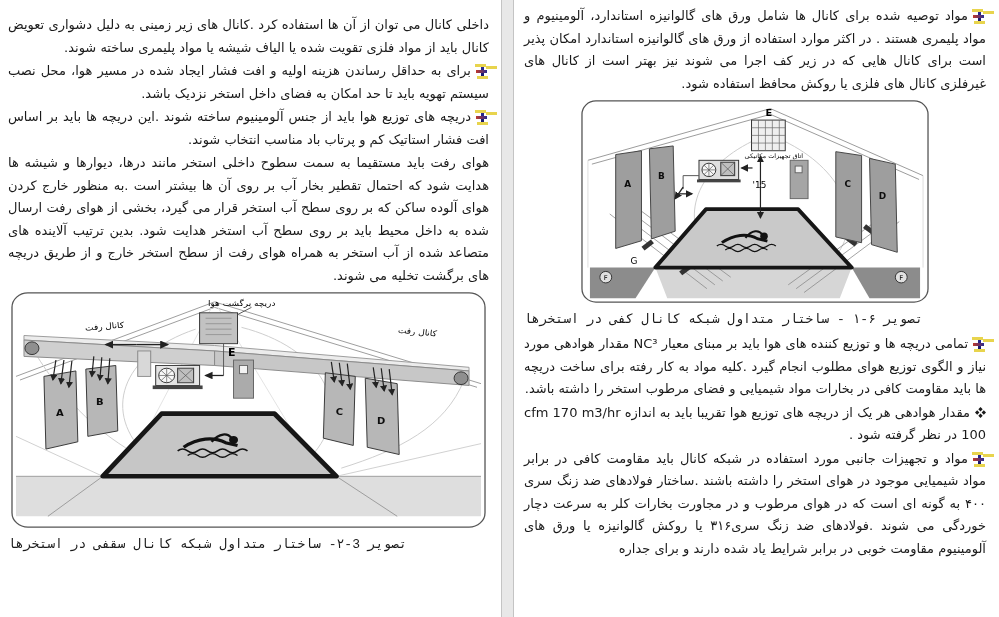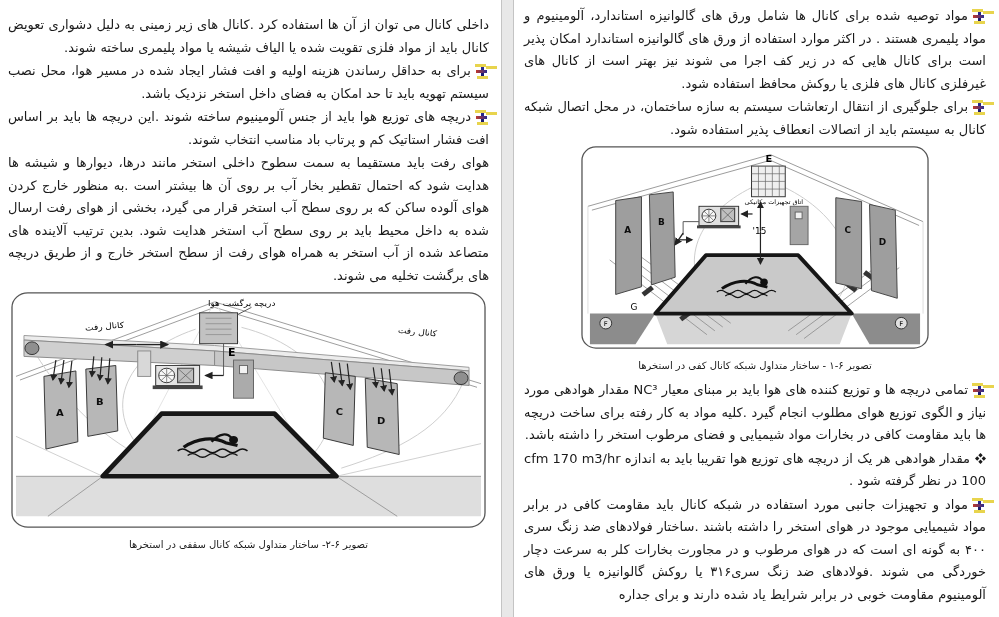--- a/index.html
+++ b/index.html
@@ -35,36 +35,33 @@
     background:linear-gradient(#3333a0,#141466);
   }
   .star-bullet::after{
     content:"";position:absolute;left:0;top:6px;width:11px;height:3px;
     background:linear-gradient(to right,#c0392b,#2b2b8f);
     box-shadow:-1px -6px 0 0 #e8d44d, 10px -4px 0 0 #e8d44d, 1px 6px 0 0 #e8d44d;
   }
   .diamond-bullet{display:inline-block;margin-left:5px;vertical-align:-1px;}
   .figure-wrap{margin:4px auto 0 auto;text-align:center;}
   .figure-caption{
-    text-align:center;font-size:10px;line-height:18px;margin:3px 0 4px 0;direction:rtl;
+    text-align:left;font-size:13px;line-height:18px;margin:3px 0 4px 0;direction:rtl;font-family:Liberation Mono, monospace;
   }
   svg text{font-family:"DejaVu Sans",sans-serif;}
 </style>
 </head>
 <body>
 
 <div class="page page-right">
 
   <div class="para">
     <span class="star-bullet"></span><span>مواد توصیه شده برای کانال ها  شامل ورق های گالوانیزه استاندارد، آلومینیوم و مواد پلیمری هستند . در اکثر موارد استفاده از ورق های گالوانیزه استاندارد امکان پذیر است  برای کانال هایی که در زیر کف اجرا می شوند نیز بهتر است از کانال های غیرفلزی کانال های فلزی یا روکش محافظ استفاده شود.</span>
   </div>
 
-  <div class="para">
-    <span class="star-bullet"></span><span>برای جلوگیری از انتقال ارتعاشات  سیستم به سازه ساختمان، در محل اتصال شبکه کانال به سیستم باید از اتصالات انعطاف پذیر استفاده شود.</span>
-  </div>
 
   <div class="figure-wrap">
     <svg width="350" height="205" viewBox="0 0 353 214" preserveAspectRatio="none">
       <defs>
         <marker id="ahR" markerWidth="7" markerHeight="7" refX="5" refY="3" orient="auto">
           <path d="M0,0L6,3L0,6Z" fill="#222"></path>
         </marker>
       </defs>
       <rect x="2" y="2" width="349" height="210" rx="14" fill="#ffffff" stroke="#555" stroke-width="1.3"></rect>
 
@@ -264,16 +261,16 @@
       <polygon points="152,135 265,135 327,204 93,204" fill="#c6c6c6" stroke="#161616" stroke-width="5" stroke-linejoin="round"></polygon>
 
       <g transform="translate(208,172)">
         <path d="M-34,0 C-20,-10 -4,-12 8,-5 L20,-2" stroke="#111" stroke-width="3.5" fill="none"></path>
         <circle cx="16" cy="-8" r="4.5" fill="#111"></circle>
         <path d="M-6,-6 C2,-16 10,-16 14,-10" stroke="#111" stroke-width="2.5" fill="none"></path>
         <path d="M-40,4 q5,-4 10,0 t10,0 t10,0 t10,0 t10,0 t10,0 t10,0" stroke="#111" stroke-width="1.6" fill="none"></path>
         <path d="M-30,9 q5,-4 10,0 t10,0 t10,0 t10,0 t10,0" stroke="#111" stroke-width="1.4" fill="none"></path>
       </g>
     </svg>
-    <div class="figure-caption">تصویر ۶-۲- ساختار متداول شبکه کانال سقفی در استخرها</div>
+    <div class="figure-caption">تصویر 3-۲- ساختار متداول شبکه کانال سقفی در استخرها</div>
   </div>
 
 </div>
 
 </body></html>

